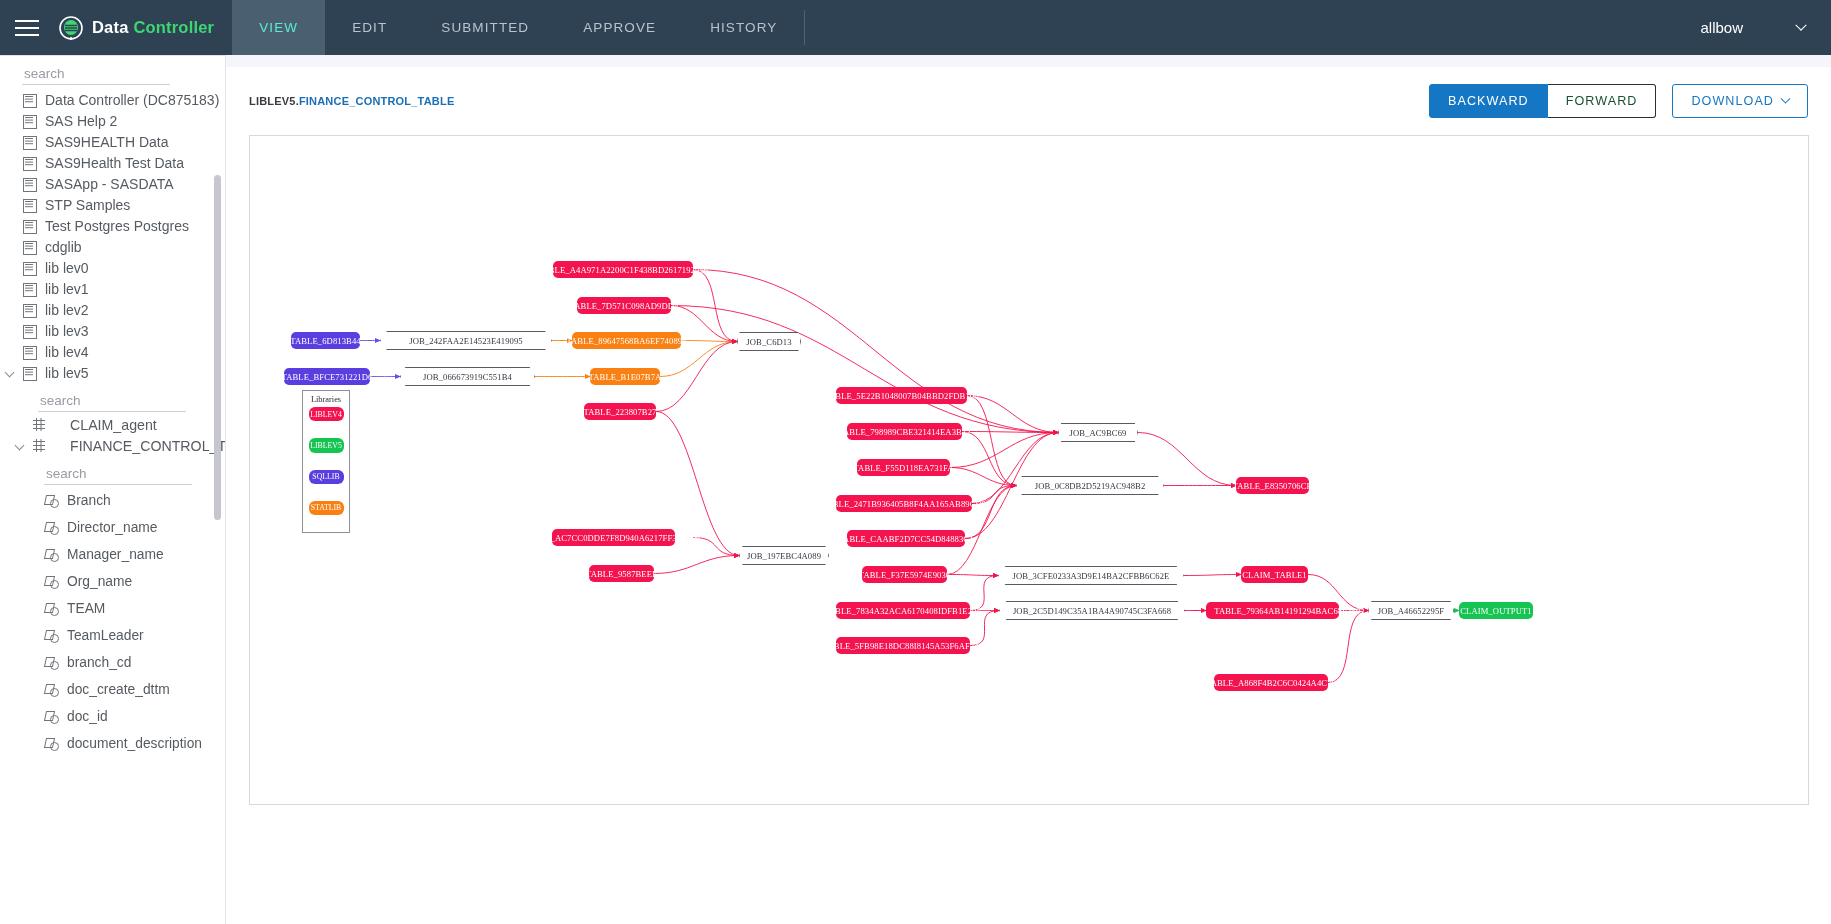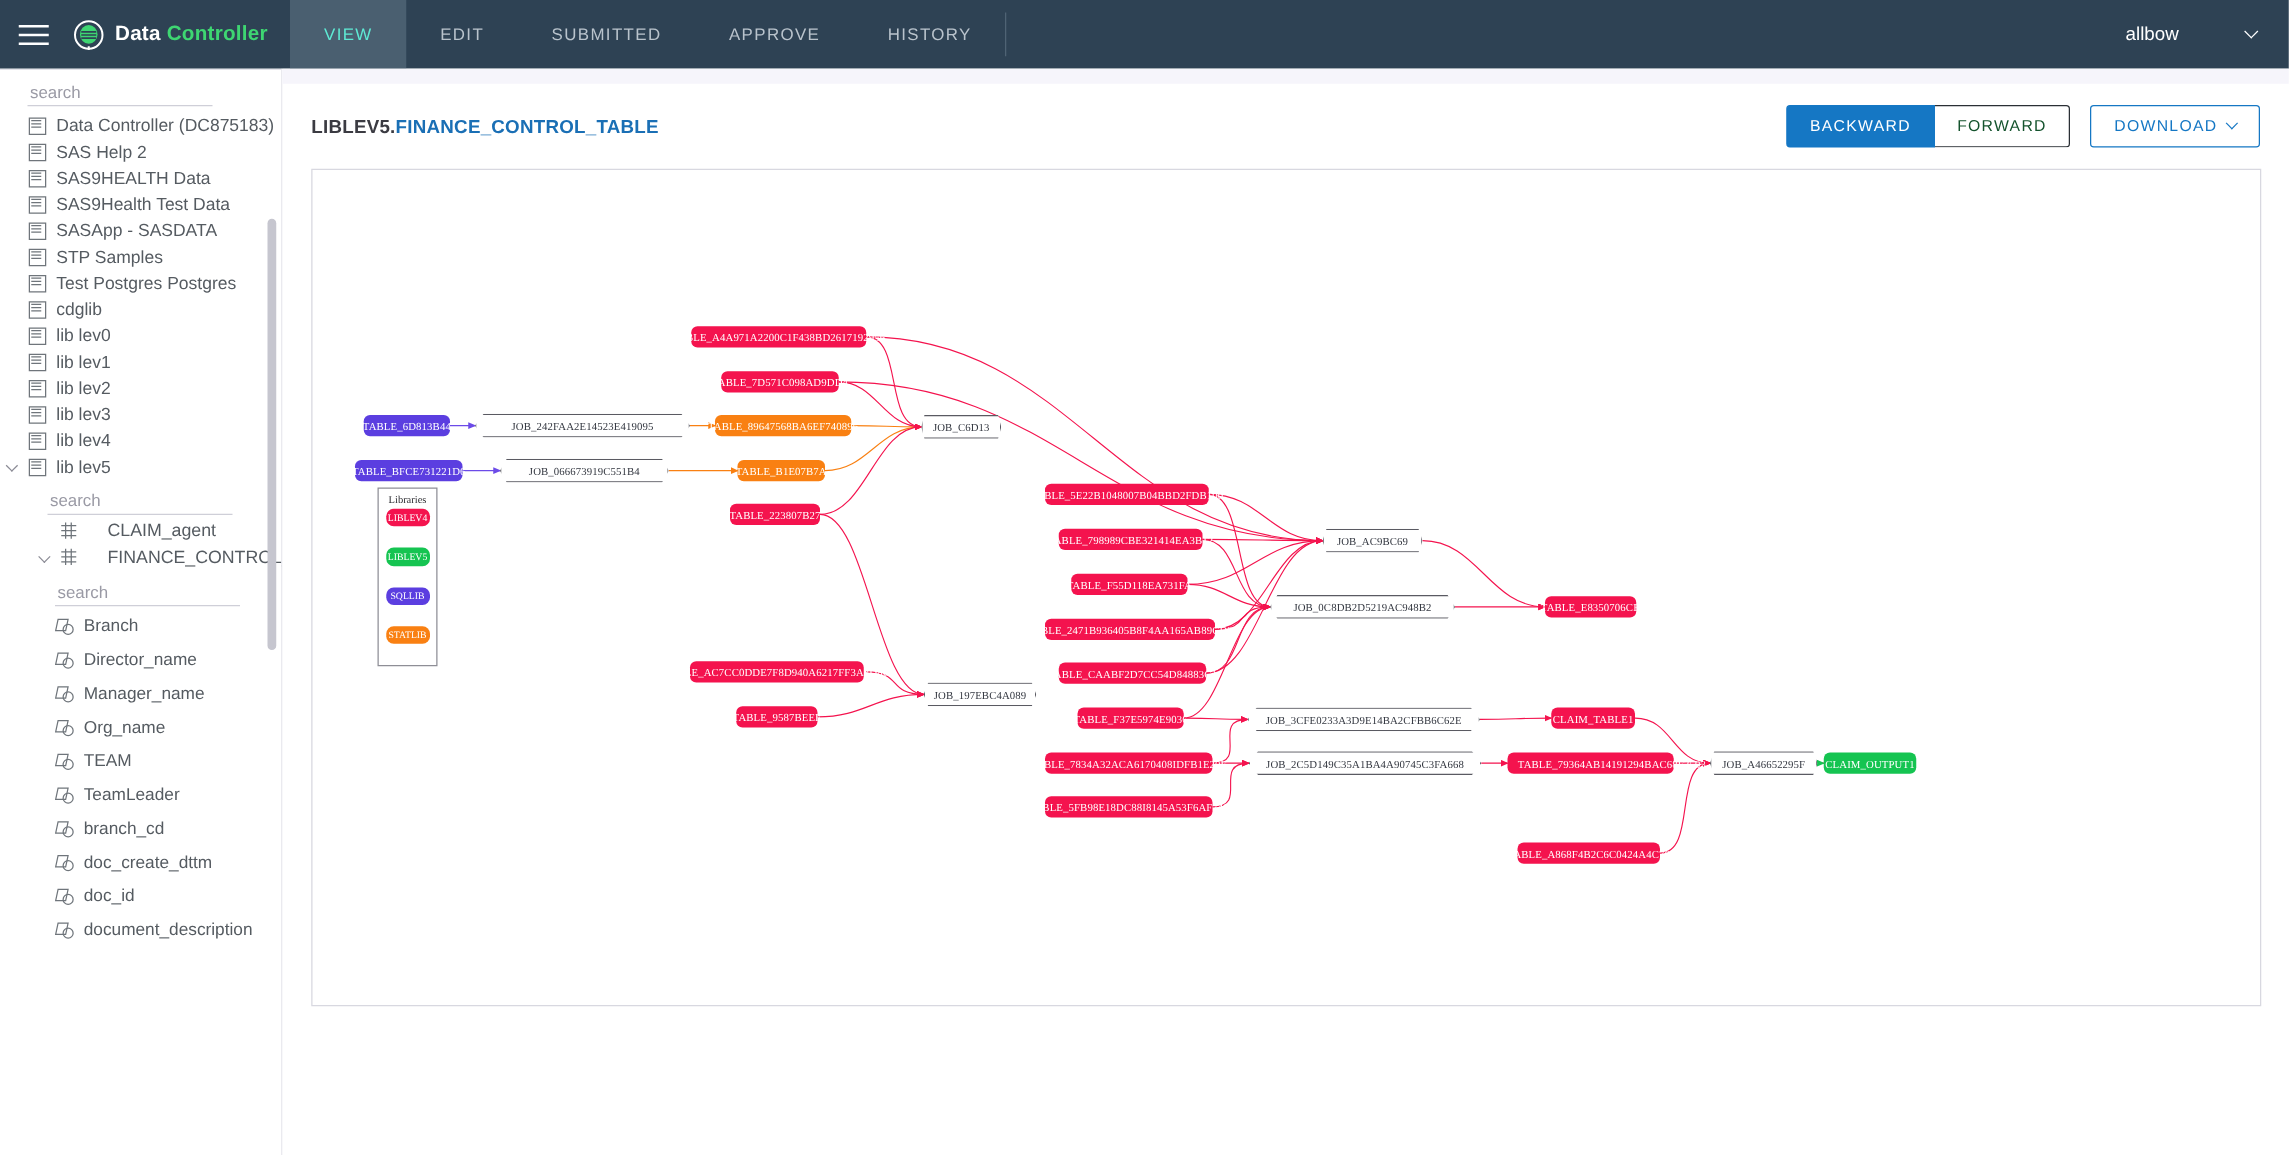--- a/index.html
+++ b/index.html
@@ -94,21 +94,21 @@
     font-family: "Liberation Sans", sans-serif;
   }
   .search-input::placeholder { color: #9a9aa5; }
   .tree { padding-top: 2px; }
   .tree-item {
     display: flex; align-items: center;
     height: 21px; padding-left: 22px; gap: 9px;
     color: #555b61; font-size: 14px; cursor: pointer;
     white-space: nowrap;
   }
-  .tree-item.lvl1 { padding-left: 48px; font-size: 14.2px; gap: 24px; }
+  .tree-item.lvl1 { padding-left: 32px; font-size: 14.2px; gap: 24px; }
   .tree-item.lvl2 { padding-left: 44px; font-size: 13.8px; }
   .tree-item .caret {
     position: absolute; margin-left: -16px;
     width:7px; height:7px;
     border-right: 1.4px solid #8a8a94;
     border-bottom: 1.4px solid #8a8a94;
     transform: rotate(45deg);
   }
   .ico { width: 14px; height: 14px; flex: none; position: relative; }
   
@@ -162,21 +162,21 @@
     position:absolute; top:0; left:0; width:100%; height:12px;
     background: #f6f5fb;
   }
   .toolbar {
     position: absolute; top: 12px; left: 0; width: 100%;
     height: 68px;
     display: flex; align-items: center;
     padding: 0 23px 0 23px;
   }
   .page-title {
-    font-size: 15px; font-weight: bold; color: #3b3b42;
+    font-size: 11px; font-weight: bold; color: #3b3b42;
     letter-spacing: .2px;
   }
   .page-title .accent { color: #1a6fb5; }
   .toolbar-spacer { flex: 1; }
   .btngroup { display:flex; }
   .btn {
     font-size: 12.6px; letter-spacing: 1.05px; font-weight: 500;
     padding: 9px 18px; cursor: pointer;
     font-family: "Liberation Sans", sans-serif;
   }
@@ -535,21 +535,21 @@
         </div>
         <div class="node job" style="left: 766px; top: 340px; width: 148px;">
           <span>JOB_0C8DB2D5219AC948B2</span>
         </div>
         <div class="node red" style="left: 986px; top: 341px; width: 73px;">
           <span>TABLE_E8350706CB</span>
         </div>
         <div class="node red" style="left: 586px; top: 359px; width: 136px;">
           <span>TABLE_2471B936405B8F4AA165AB89CD9</span>
         </div>
-        <div class="node red" style="left: 302px; top: 393px; width: 139px;">
+        <div class="node red" style="left: 302px; top: 393px; width: 123px;">
           <span>TABLE_AC7CC0DDE7F8D940A6217FF3A3D8C</span>
         </div>
         <div class="node red" style="left: 597px; top: 394px; width: 118px;">
           <span>TABLE_CAABF2D7CC54D84883C1</span>
         </div>
         <div class="node job" style="left: 489px; top: 410px; width: 90px;">
           <span>JOB_197EBC4A089</span>
         </div>
         <div class="node red" style="left: 339px; top: 429px; width: 65px;">
           <span>TABLE_9587BEEF</span>

